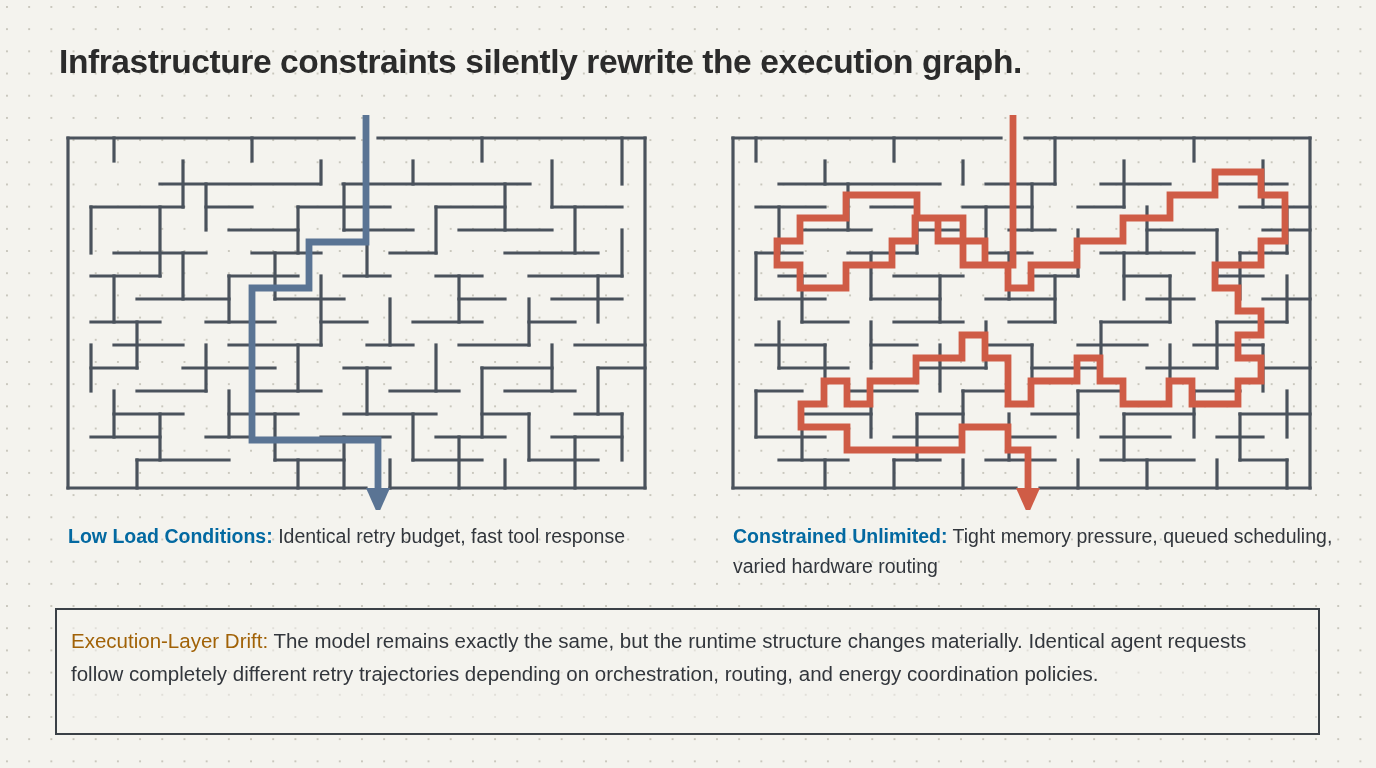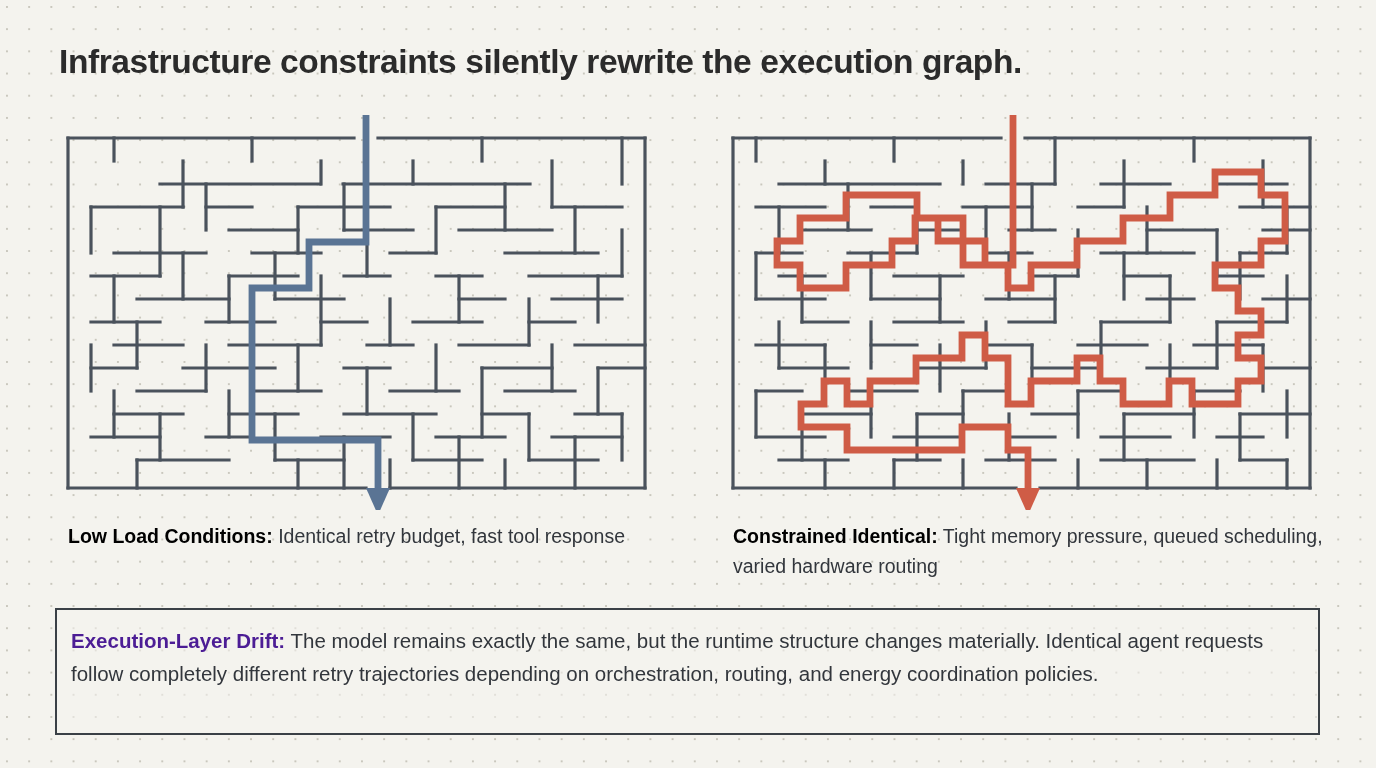--- a/index.html
+++ b/index.html
@@ -48,21 +48,21 @@
 
   
   .caption {
     position: absolute;
     font-size: 19.5px;
     color: #32363c;
     line-height: 1.52;
   }
   .caption b {
     font-weight: bold;
-    color: #000000;
+    color: #0369a1;
   }
   #caption-left  { left: 68px;  top: 522px; width: 600px; }
   #caption-right { left: 733px; top: 522px; width: 600px; }
 
   
   .summary-box {
     position: absolute;
     left: 55px;
     top: 608px;
     width: 1265px;
@@ -74,22 +74,22 @@
   .summary-text {
     position: absolute;
     left: 14px;
     top: 14px;
     width: 1224px;
     font-size: 20.5px;
     line-height: 1.62;
     color: #32363c;
   }
   .summary-text b {
-    font-weight: bold;
-    color: #4c1d95;
+    font-weight: normal;
+    color: #a16207;
   }
 </style>
 </head>
 <body>
 
 <div class="page">
 
   <div class="title">Infrastructure constraints silently rewrite the execution graph.</div>
 
   <div class="maze-wrap" id="maze-left-wrap">
@@ -370,21 +370,21 @@
         <polygon points="303,405 291,378 315,378" fill="#cf5c46"></polygon>
       </g>
     </svg>
   </div>
 
   <div class="caption" id="caption-left">
     <b>Low Load Conditions:</b><span> Identical retry budget, fast tool response</span>
   </div>
 
   <div class="caption" id="caption-right">
-    <b>Constrained Identical:</b><span> Tight memory pressure, queued scheduling, varied hardware routing</span>
+    <b>Constrained Unlimited:</b><span> Tight memory pressure, queued scheduling, varied hardware routing</span>
   </div>
 
   <div class="summary-box">
     <div class="summary-text">
       <b>Execution-Layer Drift:</b><span> The model remains exactly the same, but the runtime structure changes materially. Identical agent requests follow completely different retry trajectories depending on orchestration, routing, and energy coordination policies.</span>
     </div>
   </div>
 
 </div>
 

